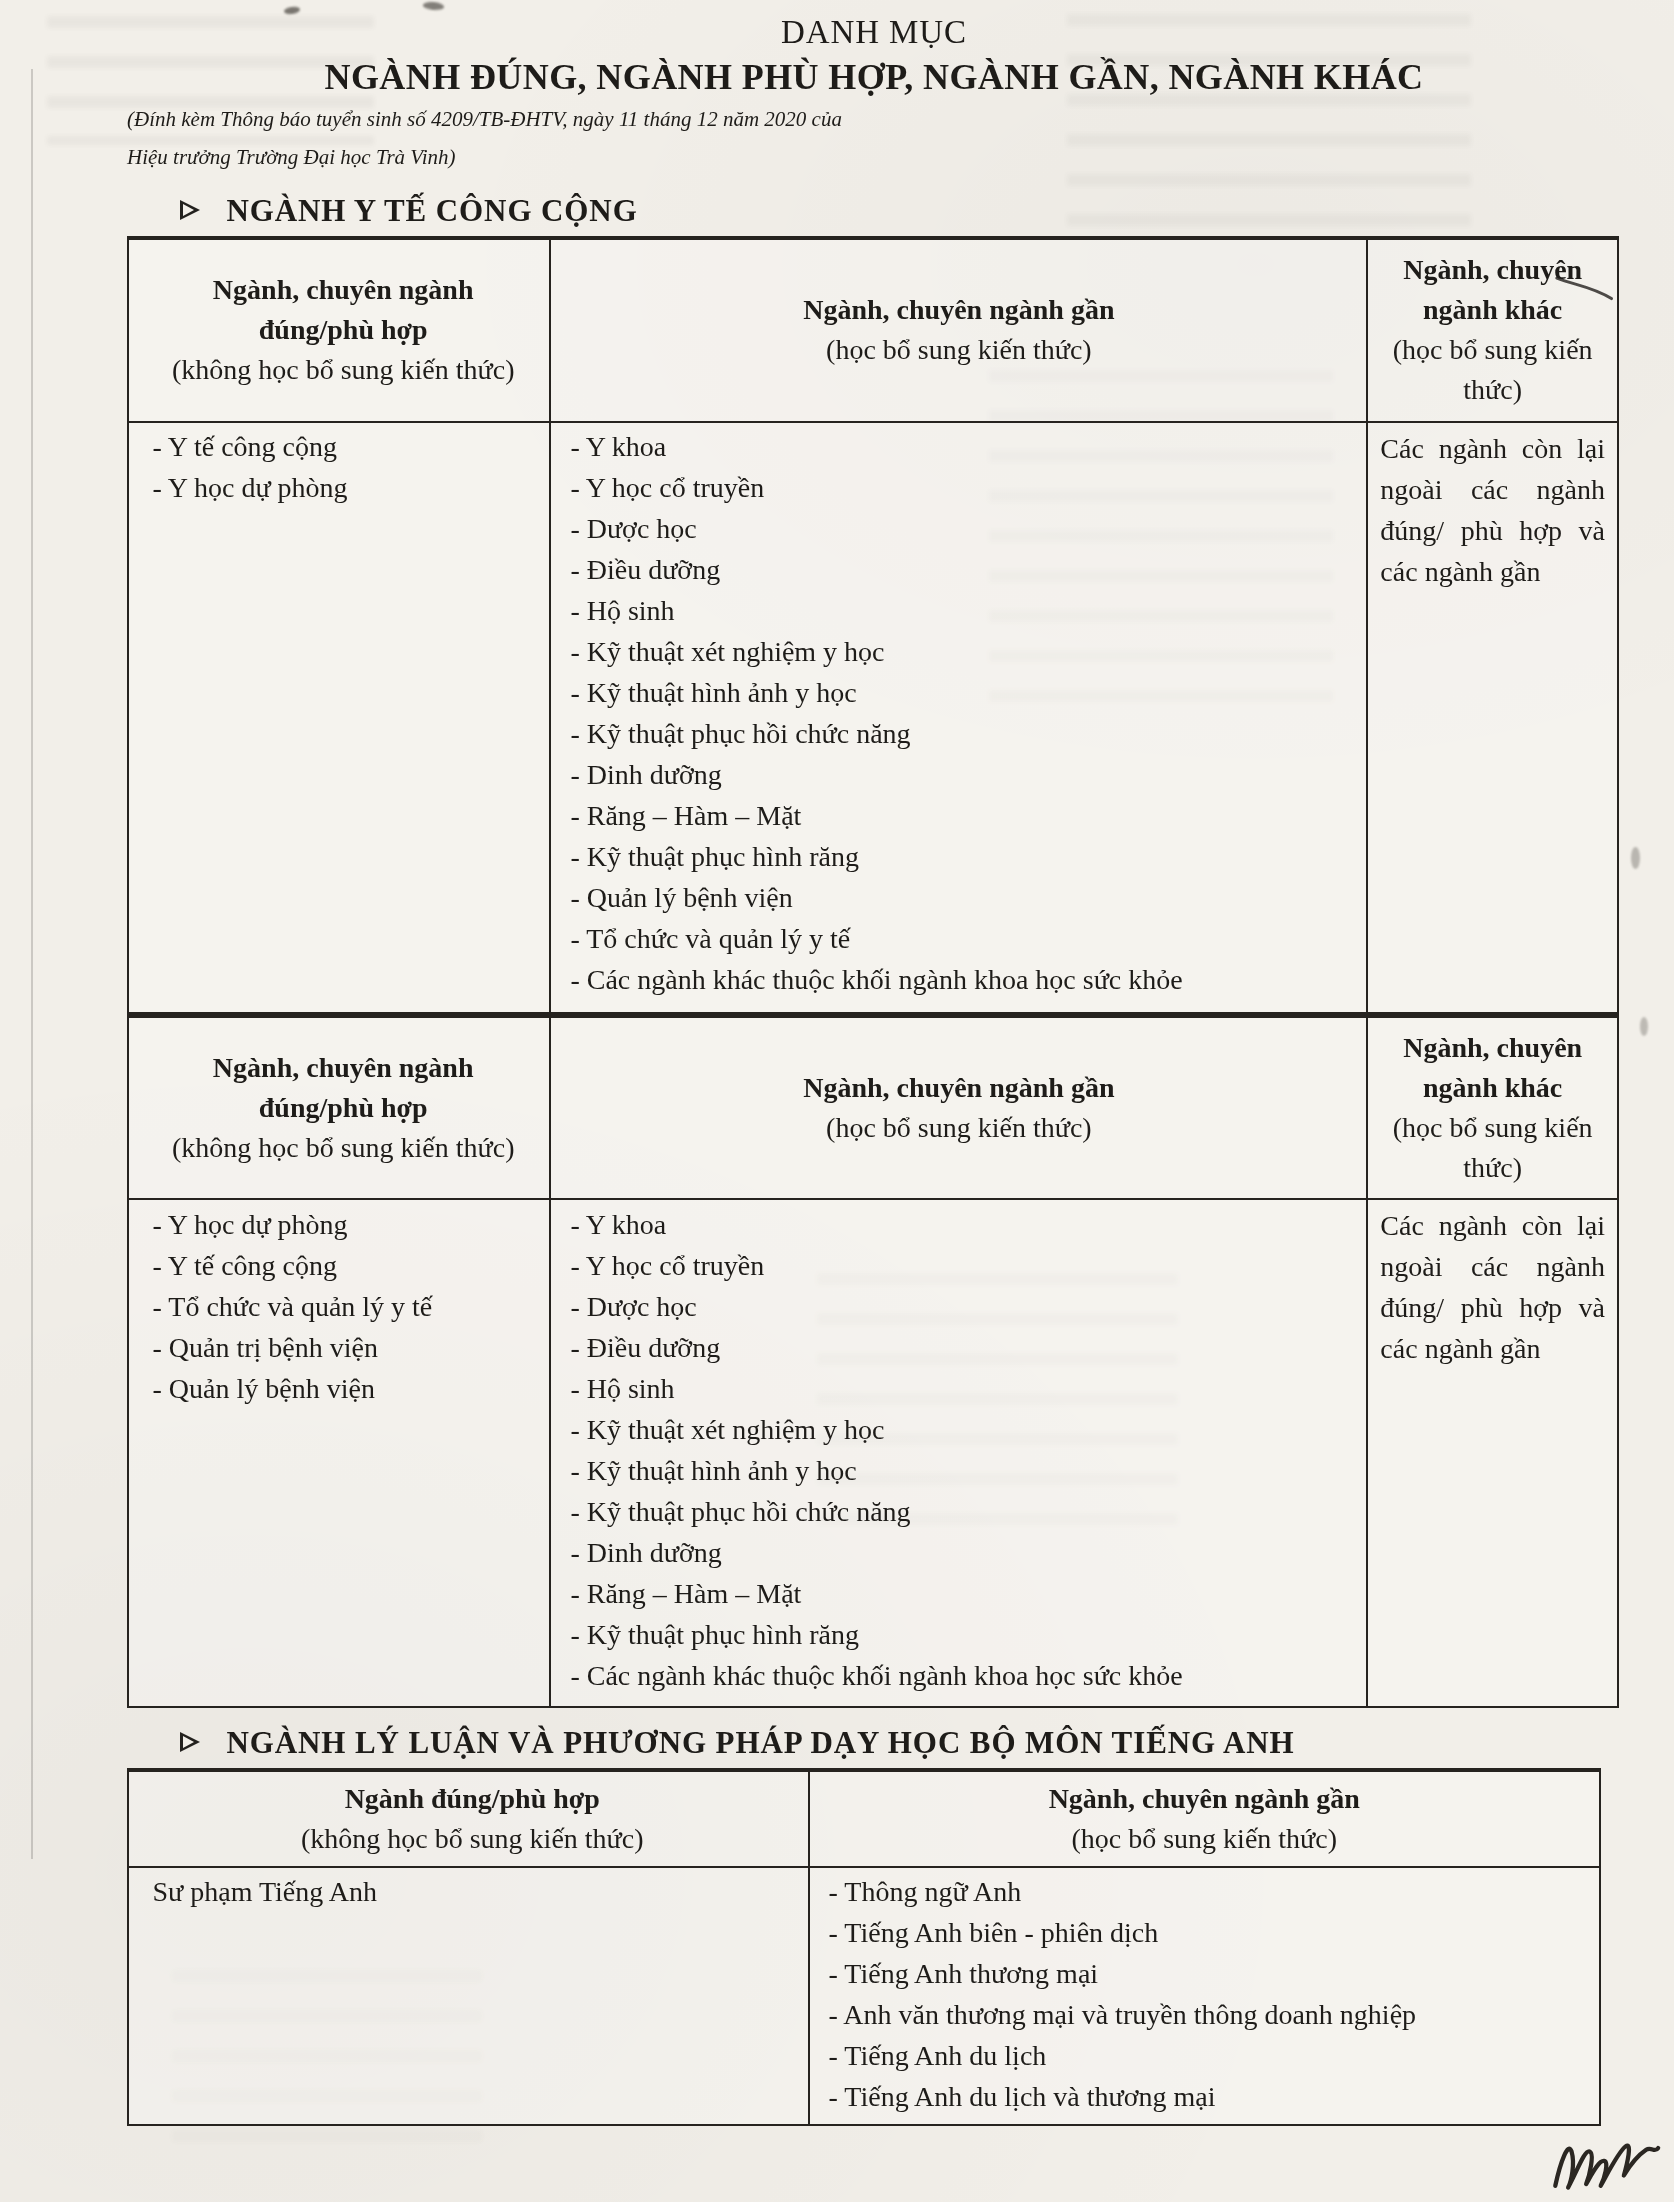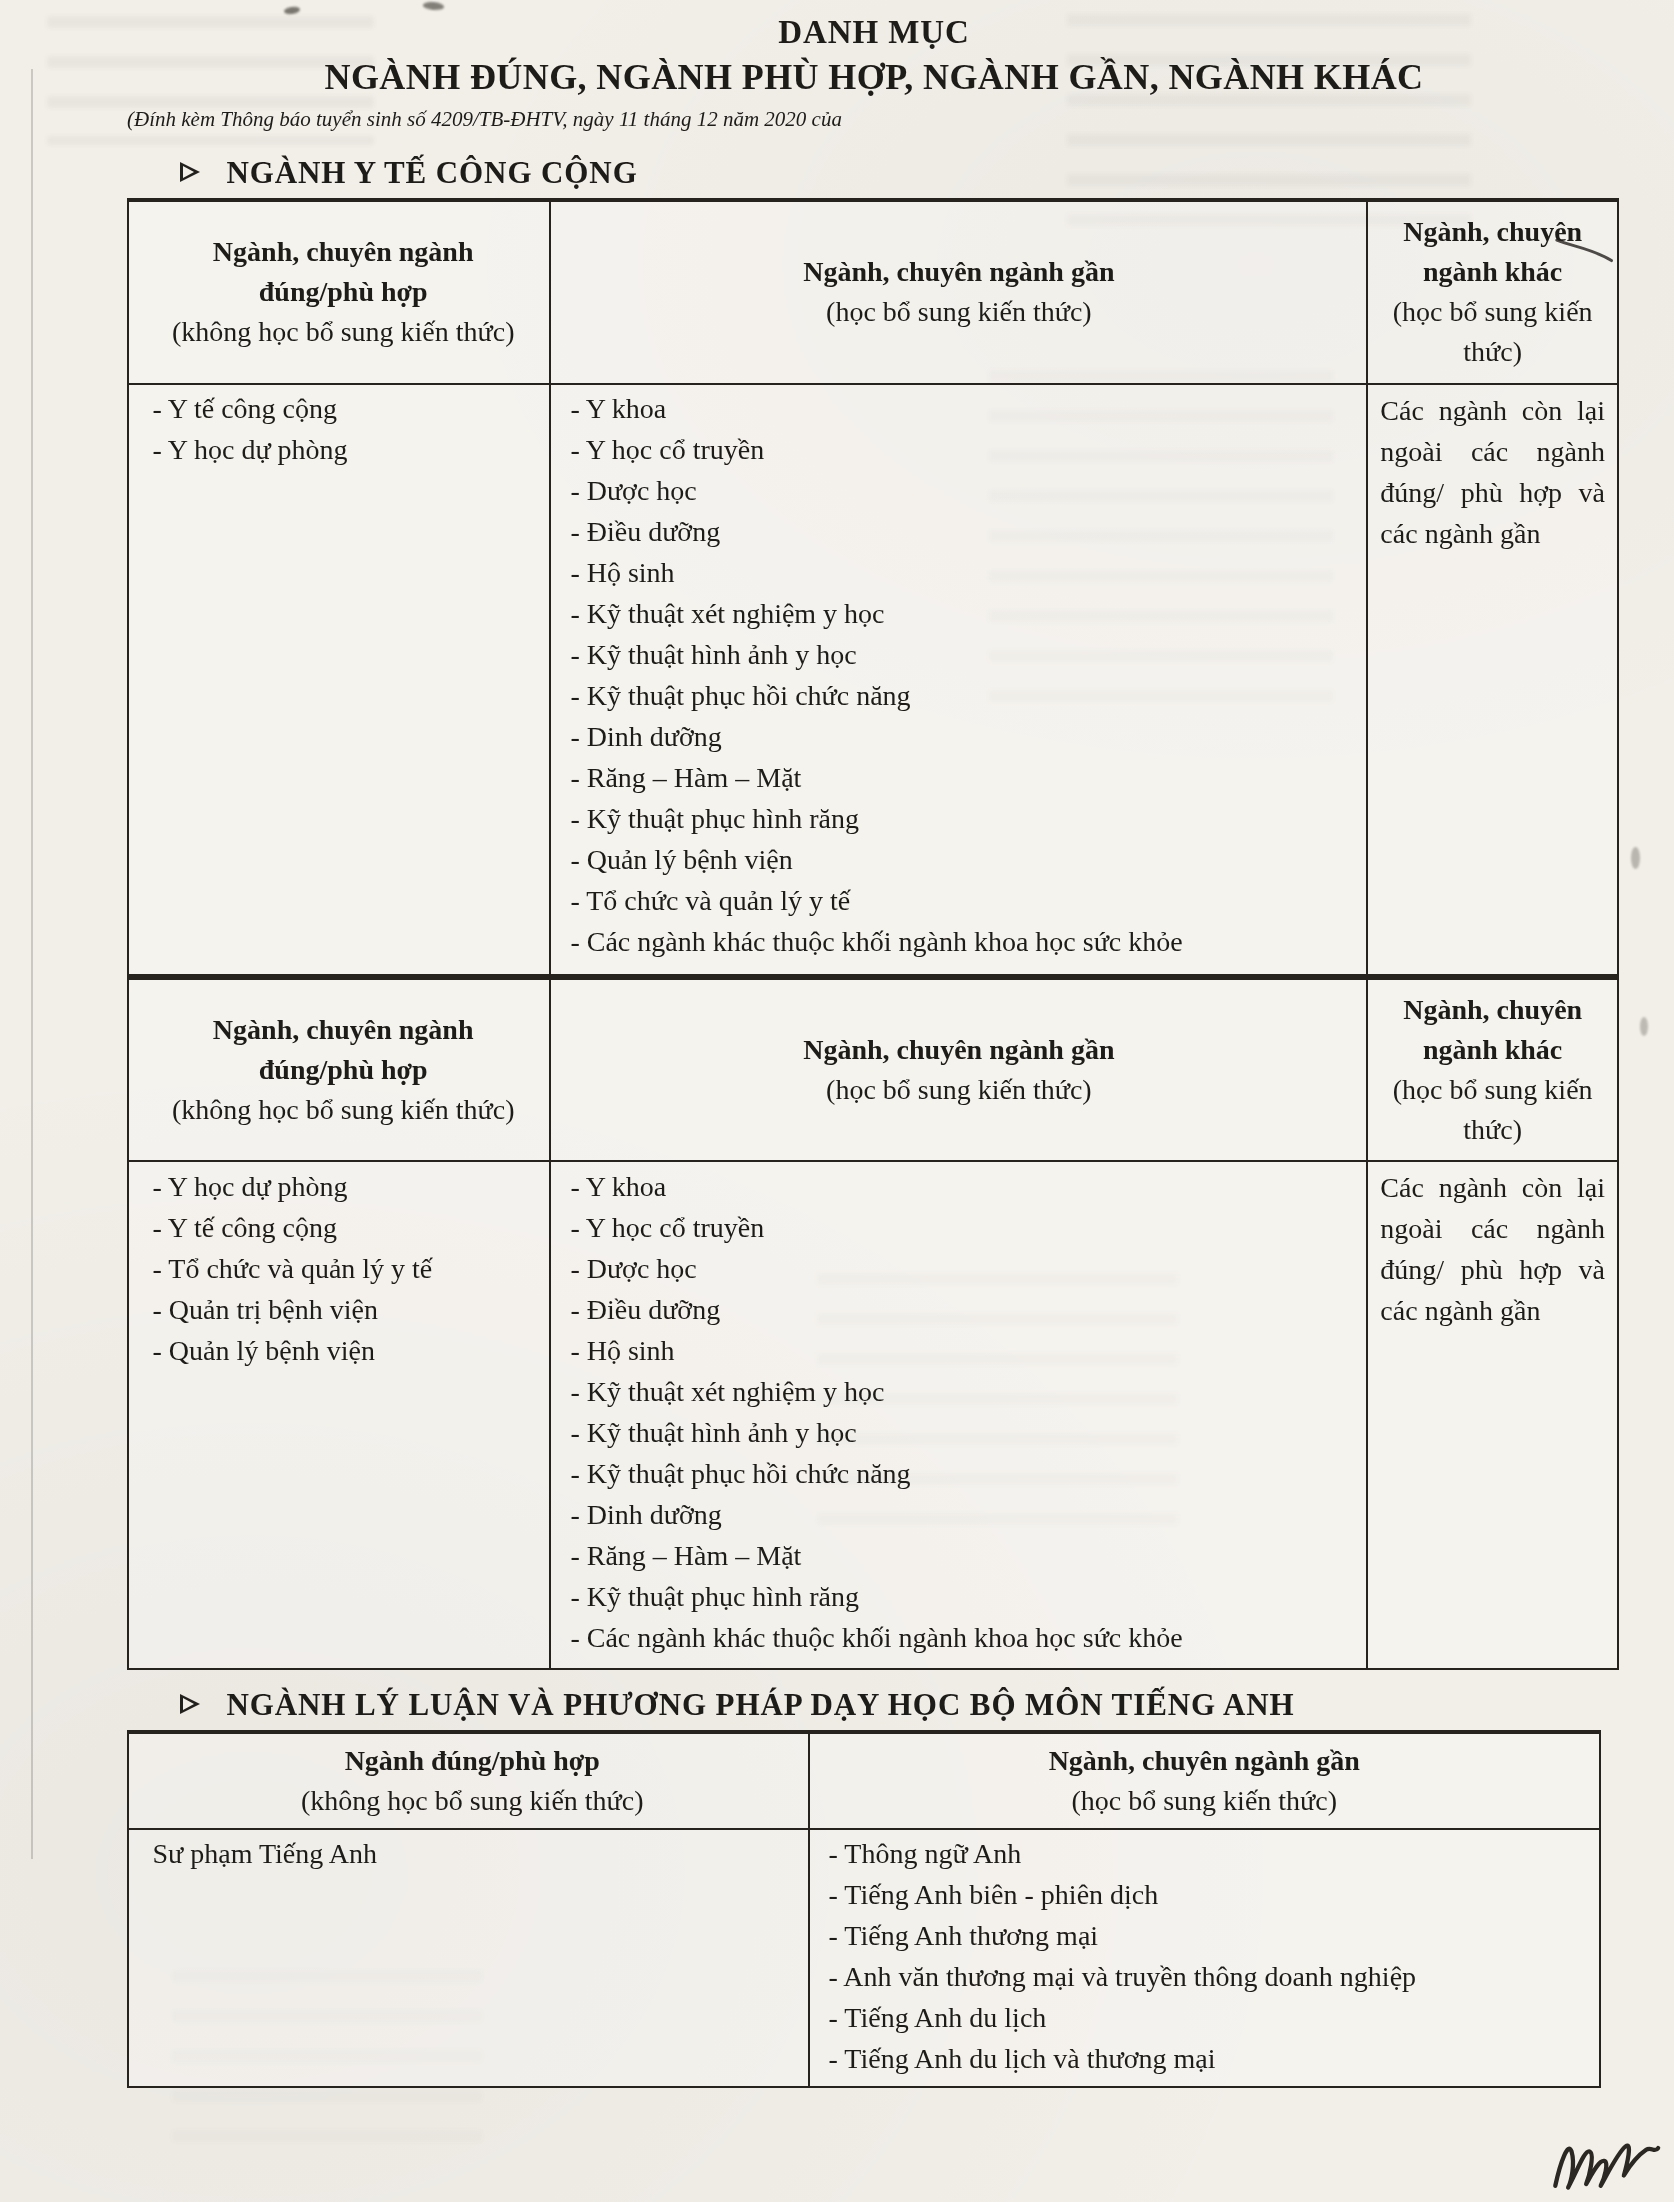--- a/index.html
+++ b/index.html
@@ -8,21 +8,21 @@
     width:1674px;height:2203px;
     overflow:hidden;
     background:
       radial-gradient(1205px 774px at 75% 12%, rgba(0,0,0,0.025), transparent 70%),
       radial-gradient(1549px 1205px at 15% 85%, rgba(0,0,0,0.03), transparent 70%),
       #f2efe9;
     font-family:"Liberation Serif","DejaVu Serif",serif;
     color:#1e1c19;
   }
   .content{position:absolute;left:127px;top:12px;width:1494px;}
-  .doc-title{text-align:center;font-weight:bold;font-size:33px;line-height:40px;letter-spacing:0.9px;}
+  .doc-title{text-align:center;font-weight:normal;font-size:33px;line-height:40px;letter-spacing:0.9px;}
   .doc-heading{text-align:center;font-weight:bold;font-size:36px;line-height:45px;margin-top:3px;letter-spacing:0.4px;}
   .doc-sub{text-align:left;font-style:italic;font-size:21px;line-height:38px;}
   .section-heading{
     margin:13.8px 0 5.2px 53px;
     font-weight:bold;font-size:31px;line-height:41px;letter-spacing:0.9px;
     display:flex;align-items:center;gap:24px;
   }
   .marker{position:relative;display:inline-block;width:22.4px;height:24px;flex:0 0 auto;}
   .marker .tri-outer{position:absolute;left:0;top:1.7px;width:0;height:0;
     border-top:10.3px solid transparent;border-bottom:10.3px solid transparent;border-left:20px solid #23211e;}
@@ -72,20 +72,21 @@
   <div class="blob" style="left:284px;top:6.9px;width:15.5px;height:6.9px;opacity:.65;transform:rotate(-8deg);"></div>
   <div class="blob" style="left:423px;top:1.7px;width:20.6px;height:7.7px;opacity:.6;transform:rotate(5deg);"></div>
   <div class="blob" style="left:1631px;top:847px;width:8.6px;height:22.4px;opacity:.3;"></div>
   <div class="blob" style="left:1640px;top:1017px;width:7.7px;height:19px;opacity:.28;"></div>
 
   <div class="content">
 
     <div class="doc-title">DANH MỤC</div>
     <div class="doc-heading">NGÀNH ĐÚNG, NGÀNH PHÙ HỢP, NGÀNH GẦN, NGÀNH KHÁC</div>
     <div class="doc-sub">(Đính kèm Thông báo tuyển sinh số 4209/TB-ĐHTV, ngày 11 tháng 12 năm 2020 của</div>
+    <div class="doc-sub">Hiệu trưởng Trường Đại học Trà Vinh)</div>
 
     <div class="section-heading">
       <span class="marker">
           <span class="tri-outer"></span>
           <span class="tri-inner"></span>
         </span>
       <span>NGÀNH Y TẾ CÔNG CỘNG</span>
     </div>
     <div class="tbl tbl-3col">
       <div class="tr thead">

